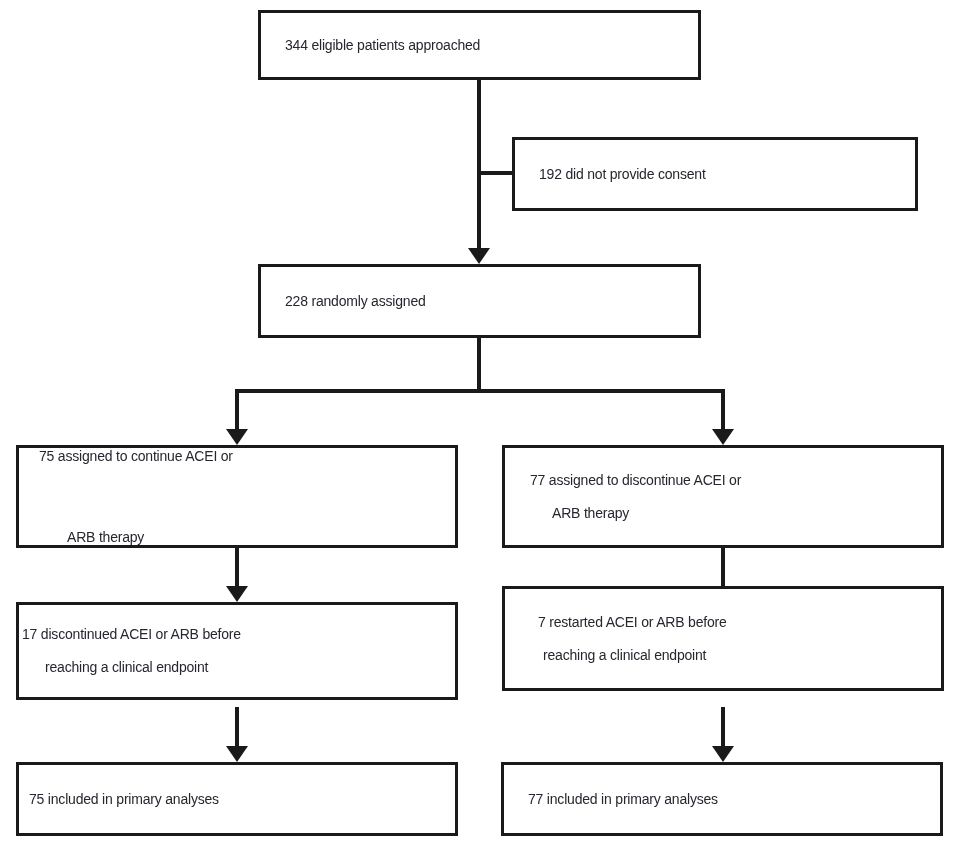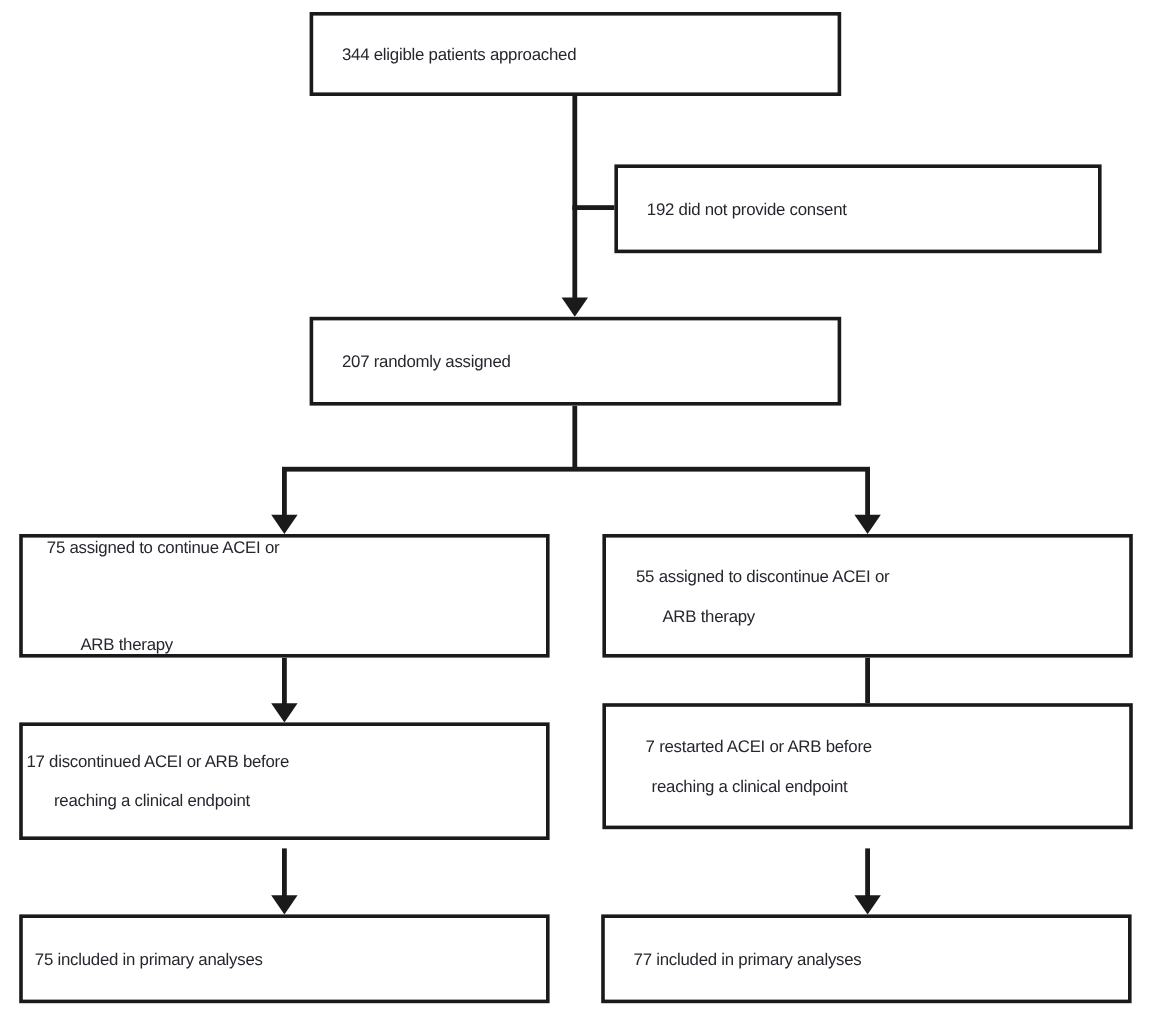--- a/index.html
+++ b/index.html
@@ -108,30 +108,30 @@
 
   <div class="fbox b-approached">
     <span class="ln">344 eligible patients approached</span>
   </div>
 
   <div class="fbox b-noconsent">
     <span class="ln">192 did not provide consent</span>
   </div>
 
   <div class="fbox b-randomized">
-    <span class="ln">207 randomly assigned</span>
+    <span class="ln">228 randomly assigned</span>
   </div>
 
   <div class="fbox b-cont-assign">
     <span class="ln ln1">75 assigned to continue ACEI or</span>
     <span class="ln ln2">ARB therapy</span>
   </div>
 
   <div class="fbox b-disc-assign">
-    <span class="ln ln1">55 assigned to discontinue ACEI or</span>
+    <span class="ln ln1">77 assigned to discontinue ACEI or</span>
     <span class="ln ln2">ARB therapy</span>
   </div>
 
   <div class="fbox b-cont-dev">
     <span class="ln ln1">17 discontinued ACEI or ARB before</span>
     <span class="ln ln2">reaching a clinical endpoint</span>
   </div>
 
   <div class="fbox b-disc-dev">
     <span class="ln ln1">7 restarted ACEI or ARB before</span>

